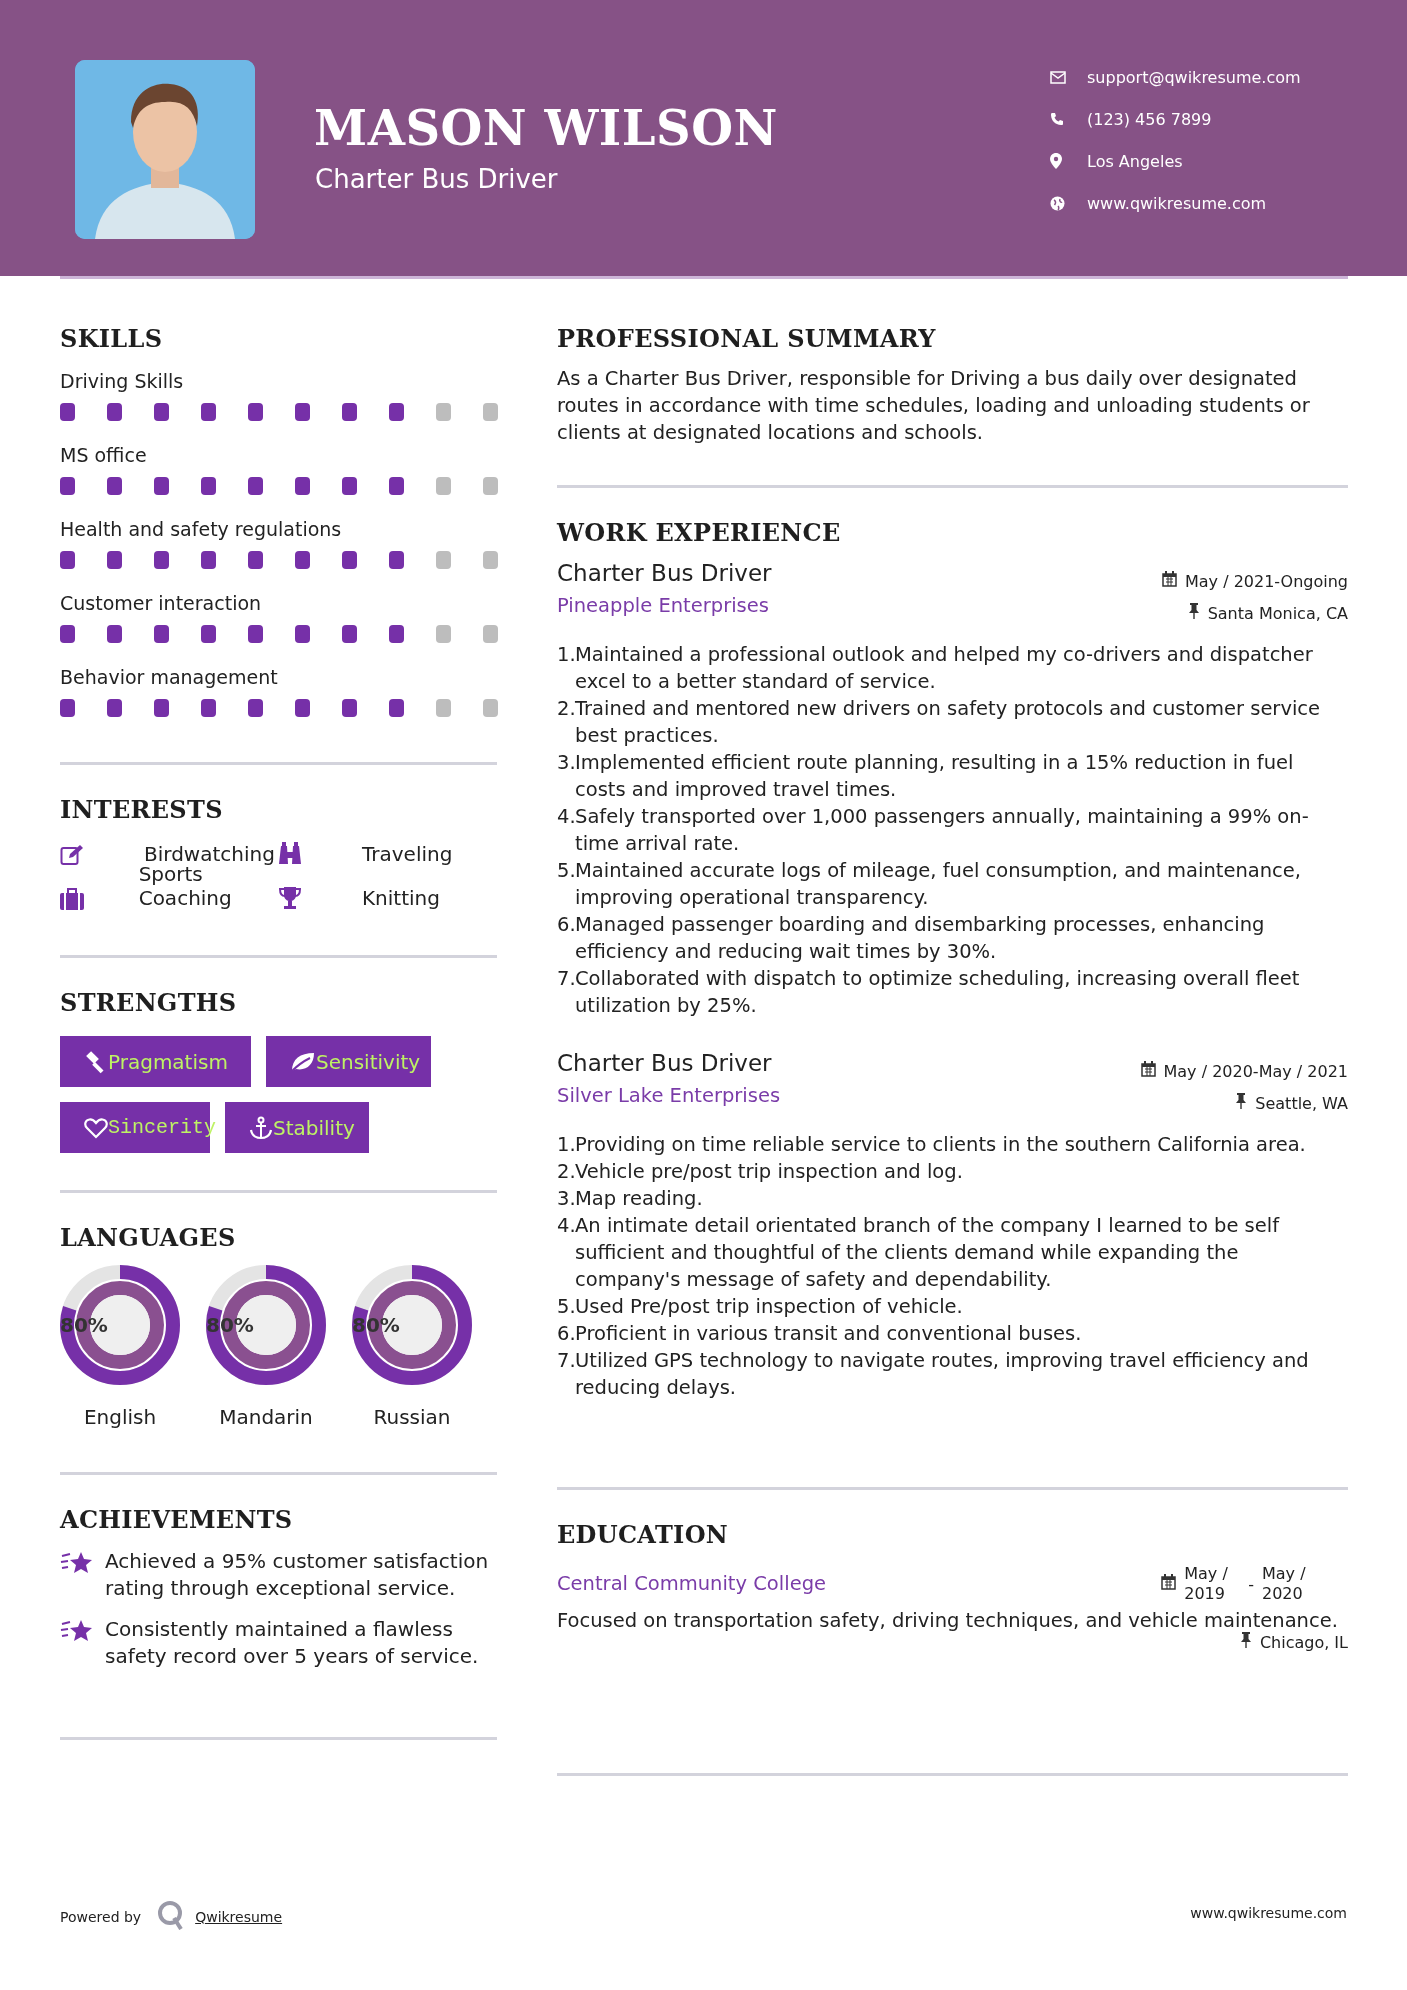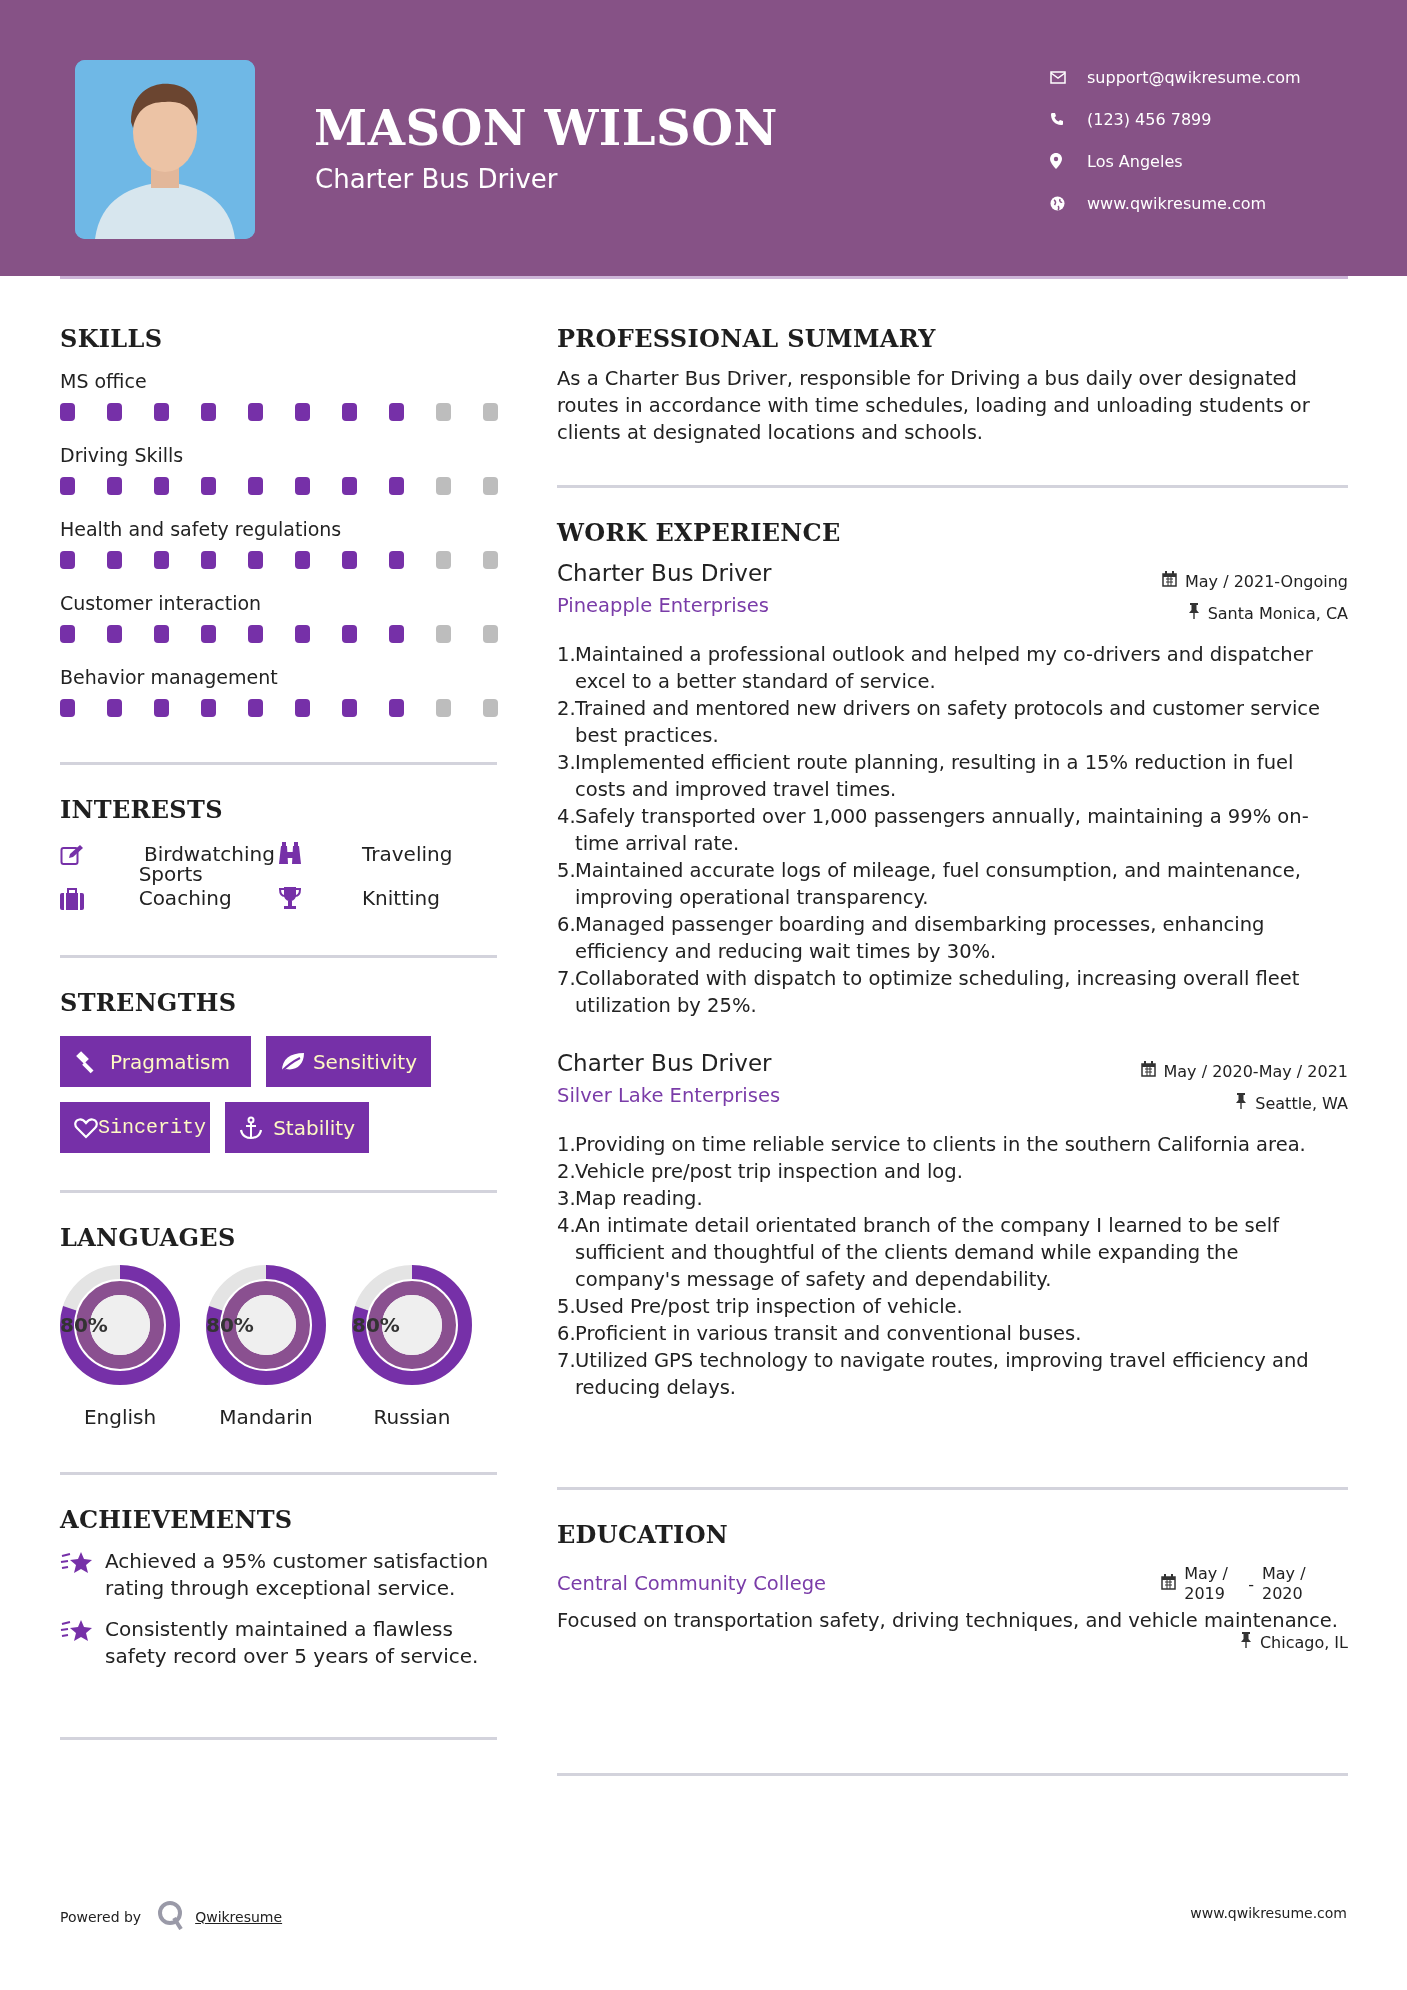--- a/index.html
+++ b/index.html
@@ -23,21 +23,21 @@
   .dots { display: flex; gap: 32px; height: 42px; padding-top: 6px; }
   .dot { width: 15px; height: 18px; border-radius: 4px; background: #7630a8; }
   .dot.off { background: #bdbdbd; }
 
   .interests { position: absolute; left: 60px; top: 836px; width: 460px; display: grid; grid-template-columns: 218px 220px; row-gap: 14px; }
   .interest { display: flex; align-items: flex-end; font-size: 20px; color: #222; height: 30px; gap: 48px; }
   .interest .ic { width: 36px; display: inline-flex; }
 
   .strengths { position: absolute; left: 60px; top: 1036px; width: 460px; }
   .str-row { display: flex; gap: 15px; margin-bottom: 15px; }
-  .chip { display: inline-flex; align-items: center; height: 51px; padding: 0 14px; background: #7630a8; color: #fef9c3; font-size: 20px; }
+  .chip { display: inline-flex; align-items: center; height: 51px; padding: 0 24px; background: #7630a8; color: #bef264; font-size: 20px; }
   .chip .ic { width: 36px; display: inline-flex; }
 
   .langs { position: absolute; left: 60px; top: 1265px; display: flex; gap: 26px; }
   .lang { width: 120px; text-align: center; }
   .lang .ring { width: 120px; height: 120px; position: relative; }
   .lang .ring span { position: absolute; left: 0; top: 0; width: 120px; height: 120px; line-height: 120px; text-align: left; font-weight: bold; font-size: 20px; color: #333; }
   .lang .lname { margin-top: 20px; font-size: 20px; color: #222; }
 
   .achievements { position: absolute; left: 60px; top: 1548px; width: 450px; }
   .ach { display: flex; margin-bottom: 14px; }
@@ -109,36 +109,36 @@
       </span>
       <span>www.qwikresume.com</span>
     </div>
   </div>
 </div>
 <div class="header-line"></div>
 
 <div class="sec-title" style="left:60px; top:324px;">SKILLS</div>
 <div class="skills">
   <div>
-    <div class="skill-name">MS office</div>
+    <div class="skill-name">Driving Skills</div>
     <div class="dots">
       <span class="dot"></span>
         <span class="dot"></span>
         <span class="dot"></span>
         <span class="dot"></span>
         <span class="dot"></span>
         <span class="dot"></span>
         <span class="dot"></span>
         <span class="dot"></span>
         <span class="dot off"></span>
         <span class="dot off"></span>
     </div>
   </div>
   <div>
-    <div class="skill-name">Driving Skills</div>
+    <div class="skill-name">MS office</div>
     <div class="dots">
       <span class="dot"></span>
         <span class="dot"></span>
         <span class="dot"></span>
         <span class="dot"></span>
         <span class="dot"></span>
         <span class="dot"></span>
         <span class="dot"></span>
         <span class="dot"></span>
         <span class="dot off"></span>

